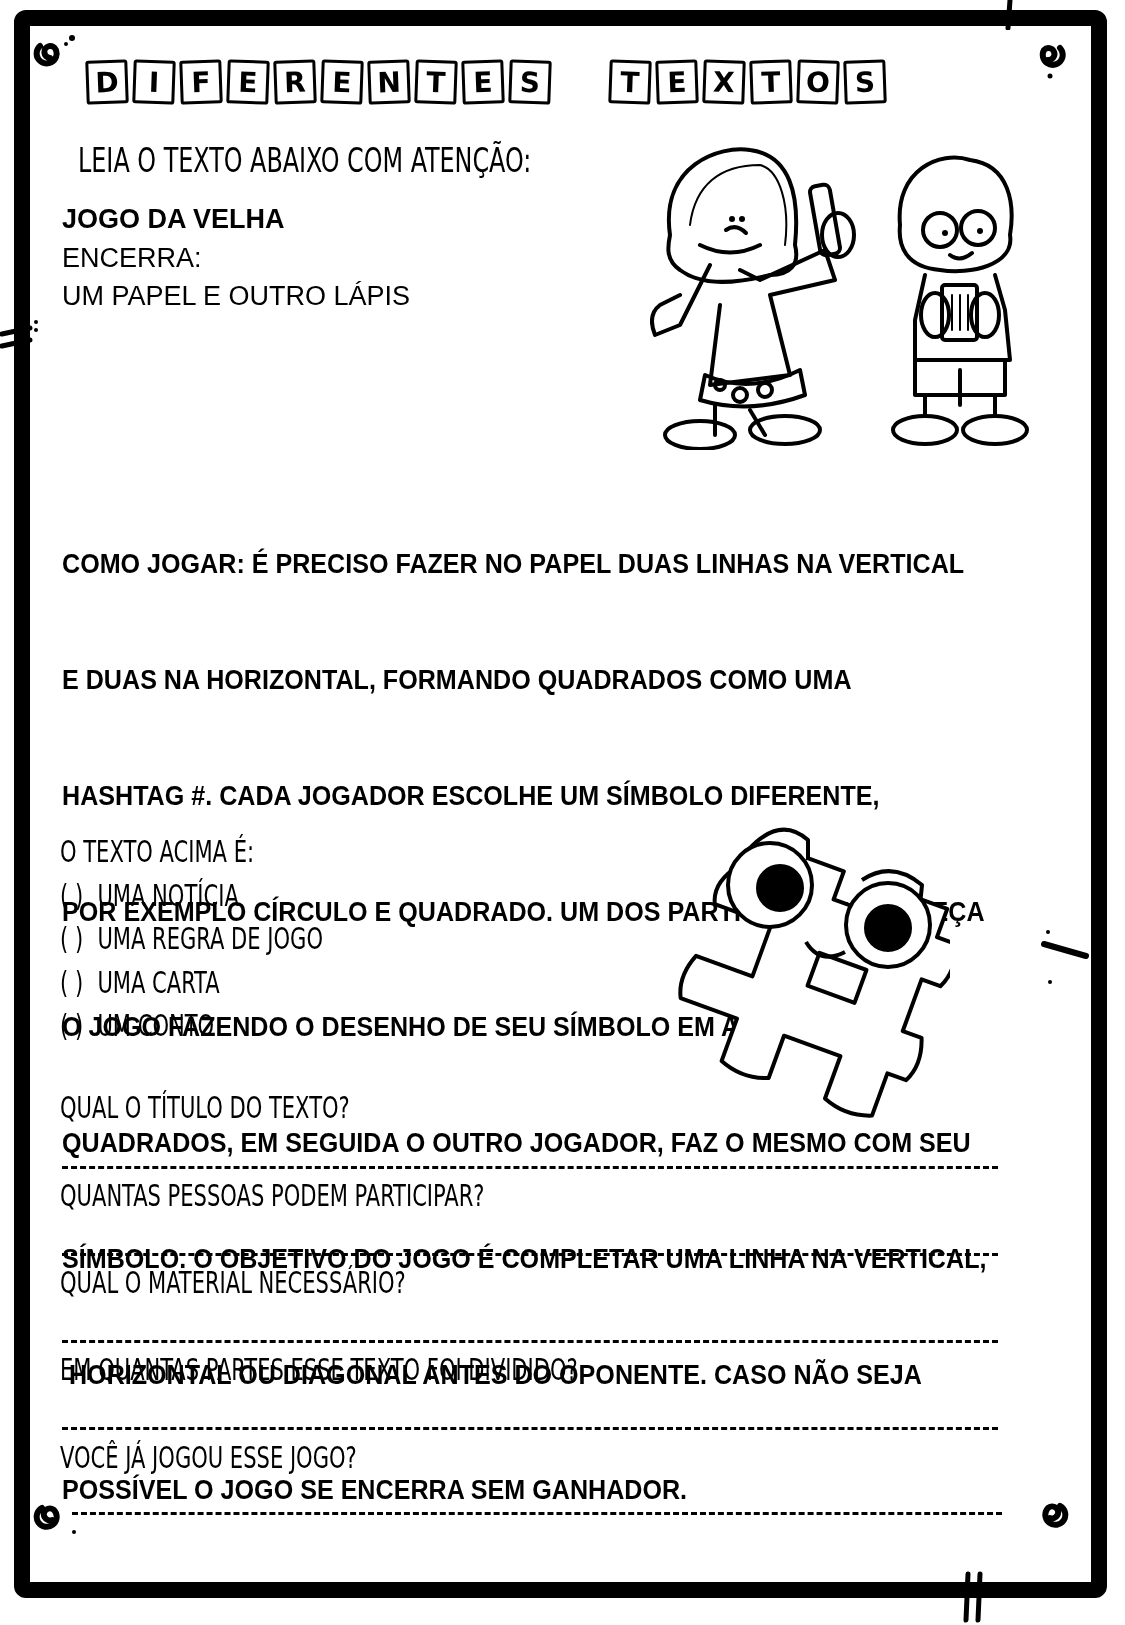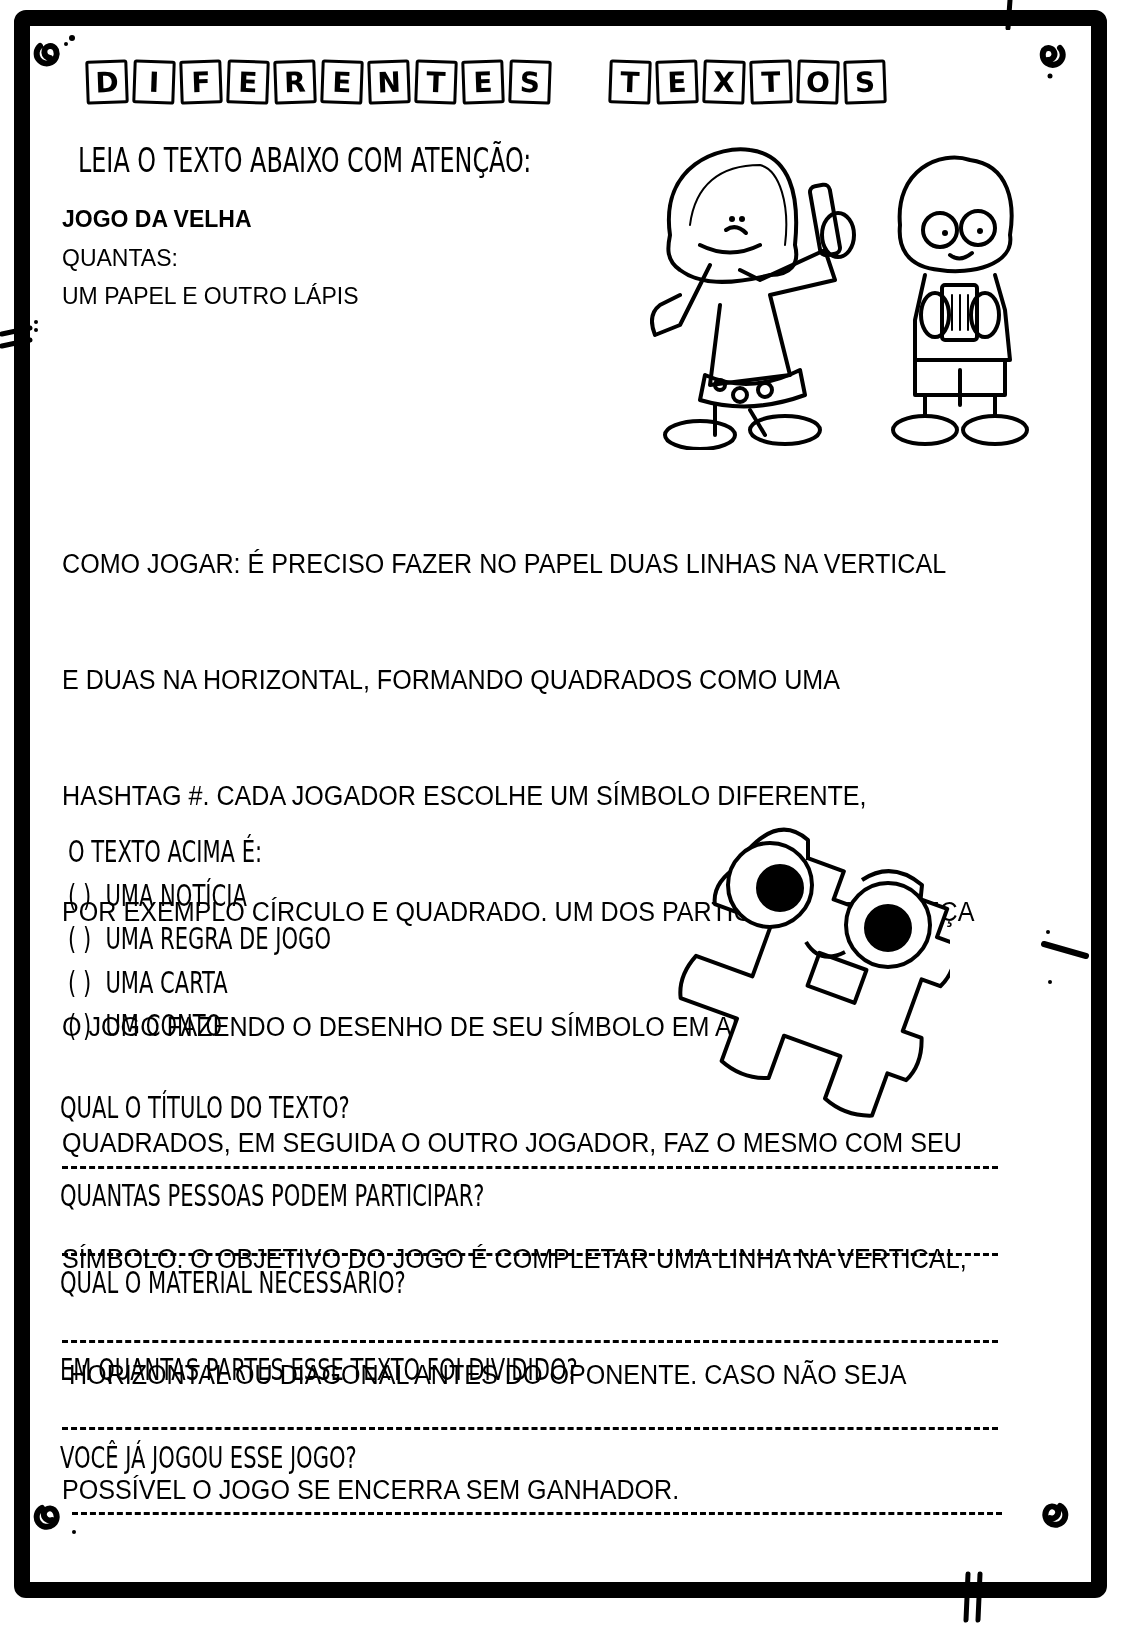--- a/index.html
+++ b/index.html
@@ -24,28 +24,28 @@
   .letter-box:nth-child(even) { transform: rotate(2deg); }
 
   .hand {
     font-family: "DejaVu Sans Condensed", "DejaVu Sans", sans-serif;
     transform: scaleX(0.78); transform-origin: left center;
     letter-spacing: 0px; white-space: nowrap;
   }
 
   .instruction { position: absolute; left: 78px; top: 140px; font-size: 34px; font-weight: normal; }
 
-  .info { position: absolute; left: 62px; top: 200px; font-size: 23px; line-height: 38.5px; }
+  .info { position: absolute; left: 62px; top: 200px; font-size: 27px; line-height: 38.5px; }
   .info .title { font-weight: bold; }
   .info .blank { height: 38.5px; }
 
-  .body-text { position: absolute; left: 62px; top: 468px; font-size: 27px; line-height: 38.6px; white-space: pre; }
+  .body-text { position: absolute; left: 62px; top: 468px; font-size: 27px; line-height: 38.6px; white-space: pre; font-weight: bold; }
   .body-line { transform: scaleX(0.93); transform-origin: left center; }
 
-  .question-block { position: absolute; left: 68px; top: 830px; font-size: 30px; line-height: 43.5px; }
+  .question-block { position: absolute; left: 60px; top: 830px; font-size: 30px; line-height: 43.5px; }
   .option { display: flex; gap: 0; }
   .paren { width: 48px; }
 
   .qa { position: absolute; left: 60px; font-size: 30px; }
   .answer-line {
     position: absolute; left: 62px; width: 936px; height: 0;
     border-top: 3px dashed #000;
   }
 
   .illus { position: absolute; }
@@ -106,21 +106,21 @@
   <div class="letter-box">X</div>
   <div class="letter-box">T</div>
   <div class="letter-box">O</div>
   <div class="letter-box">S</div>
 </div>
 
 <div class="instruction hand">LEIA O TEXTO ABAIXO COM ATENÇÃO:</div>
 
 <div class="info">
   <div class="title">JOGO DA VELHA</div>
-  <div>QUANTAS:</div>
+  <div>ENCERRA:</div>
   <div>UM PAPEL E OUTRO LÁPIS</div>
   <div class="blank"></div>
 </div>
 
 <svg class="illus" style="left:650px;top:145px" width="420" height="305" viewBox="0 0 420 305" fill="none" stroke="#000" stroke-width="4" stroke-linejoin="round" stroke-linecap="round">
 
   <path d="M20 90 C10 20 70 0 100 5 C140 10 150 50 145 100 C150 120 140 130 120 130 C80 140 50 140 30 125 C15 115 18 100 20 90 Z"></path>
   <path d="M40 80 C45 40 70 20 110 20 C130 25 140 60 135 100" stroke-width="2"></path>
   <circle cx="82" cy="74" r="3" fill="#000" stroke="none"></circle>
     <circle cx="92" cy="74" r="3" fill="#000" stroke="none"></circle>

